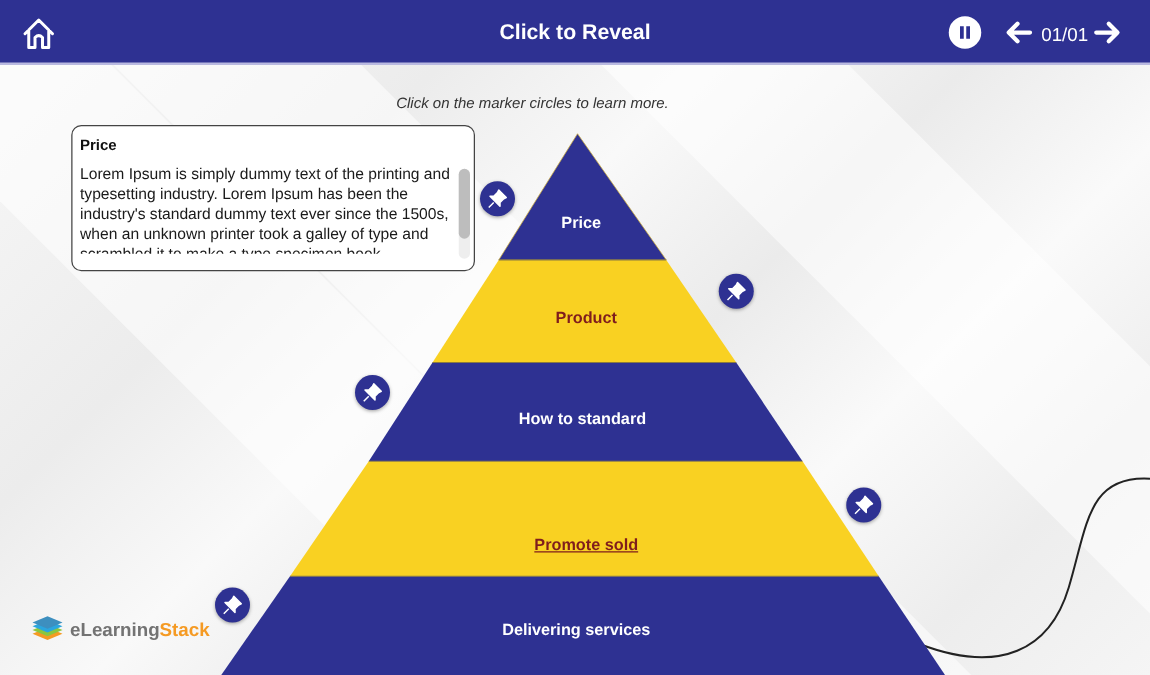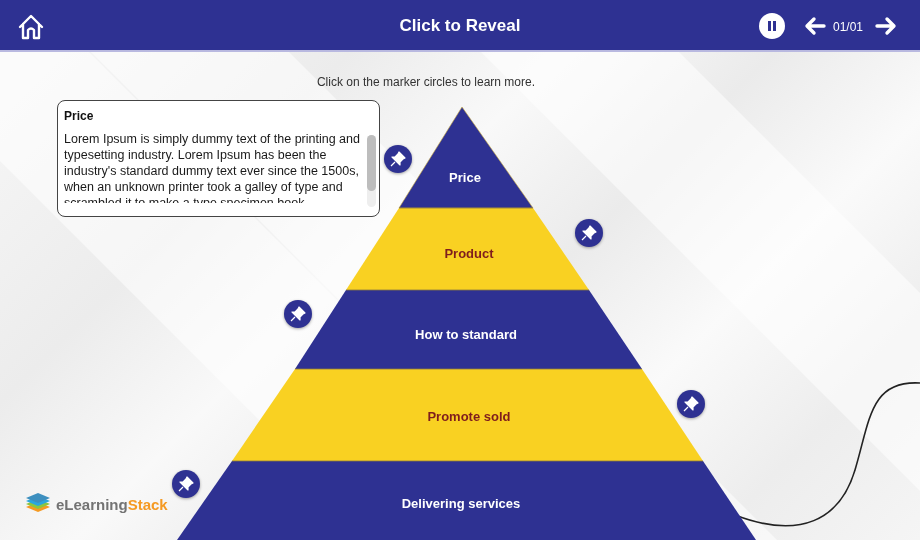--- a/index.html
+++ b/index.html
@@ -8,22 +8,22 @@
         background: linear-gradient(135deg, #f7f7f7 0%, #ececec 25%, #f9f9f9 40%, #ebebeb 55%, #fafafa 70%, #ededed 85%, #f5f5f5 100%); }
   .stripe { position:absolute; width:140px; height:1400px; background:rgba(255,255,255,0.55); transform:rotate(-45deg); }
   .header { position:absolute; left:0; top:0; width:920px; height:52px; background:#2e3192; border-bottom:2px solid #b9b9e0; box-sizing:border-box;text-decoration:underline; }
   .home { position:absolute; left:17px; top:13px; width:28px; height:28px; cursor:pointer; }
   .title { position:absolute; left:0; width:920px; top:16px; text-align:center; color:#fff; font-weight:bold; font-size:17px; }
   .pause { position:absolute; left:759px; top:13px; width:26px; height:26px; border-radius:50%; background:#fff; cursor:pointer; }
   .pause:before, .pause:after { content:""; position:absolute; top:8px; width:3px; height:10px; background:#2e3192; }
   .pause:before { left:9px; } .pause:after { left:14px; }
   .nav-prev { position:absolute; left:803px; top:15px; width:24px; height:22px; cursor:pointer; }
   .nav-next { position:absolute; left:874px; top:15px; width:24px; height:22px; cursor:pointer; }
-  .counter { position:absolute; left:833px; top:20px; color:#fff; font-size:12px; }
-  .instr { position:absolute; left:0; width:852px; top:75px; text-align:center; font-size:12px; color:#333; }
+  .counter { position:absolute; left:833px; top:20px; color:#fff; font-size:15px; }
+  .instr { position:absolute; left:0; width:852px; top:75px; text-align:center; font-style:italic; font-size:12px; color:#333; }
   svg.pyr { position:absolute; left:0; top:0; width:920px; height:540px; }
   .lbl { position:absolute; font-weight:bold; font-size:13px; text-align:center; width:300px; }
   .lbl.w { color:#fff; } .lbl.d { color:#7f1d1d; }
   .marker { position:absolute; width:28px; height:28px; border-radius:50%; background:#2e3192; cursor:pointer; box-shadow:0 1px 3px rgba(0,0,0,0.35); }
   .marker svg { position:absolute; left:6px; top:6px; width:16px; height:16px; }
   .popup { position:absolute; left:57px; top:100px; width:323px; height:117px; background:#fff; border:1.5px solid #444; border-radius:8px; box-sizing:border-box; }
   .popup-title { position:absolute; left:6px; top:8px; font-weight:bold; font-size:12px; color:#111; }
   .popup-body { position:absolute; left:6px; top:30px; width:300px; height:72px; overflow:hidden; font-size:12.5px; line-height:16px; color:#1a1a1a; }
   .scroll-track { position:absolute; left:309px; top:34px; width:9px; height:72px; background:#eee; border-radius:5px; }
   .scroll-thumb { position:absolute; left:309px; top:34px; width:9px; height:56px; background:#bdbdbd; border-radius:5px; cursor:pointer; }
@@ -66,21 +66,21 @@
   <polygon points="232,461 703,461 756,540 177,540" fill="#2e3192"></polygon>
   <line x1="399" y1="208" x2="533" y2="208" stroke="#8a7a40" stroke-width="0.8"></line>
   <line x1="346" y1="290" x2="589" y2="290" stroke="#8a7a40" stroke-width="0.8"></line>
   <line x1="295" y1="369" x2="642" y2="369" stroke="#8a7a40" stroke-width="0.8"></line>
   <line x1="232" y1="461" x2="703" y2="461" stroke="#8a7a40" stroke-width="0.8"></line>
 </svg>
 
 <div class="lbl w" style="left:315px;top:170px;">Price</div>
 <div class="lbl d" style="left:319px;top:246px;">Product</div>
 <div class="lbl w" style="left:316px;top:327px;">How to standard</div>
-<div class="lbl d" style="left:319px;top:409px;">Promote sold</div>
+<div class="lbl d" style="left:319px;top:428px;text-decoration:underline;">Promote sold</div>
 <div class="lbl w" style="left:311px;top:496px;">Delivering services</div>
 
 <div class="popup">
   <div class="popup-title">Price</div>
   <div class="popup-body">Lorem Ipsum is simply dummy text of the printing and typesetting industry. Lorem Ipsum has been the industry's standard dummy text ever since the 1500s, when an unknown printer took a galley of type and scrambled it to make a type specimen book.</div>
   <div class="scroll-track"></div>
   <div class="scroll-thumb"></div>
 </div>
 
 <div class="marker" style="left:384px;top:145px;">

